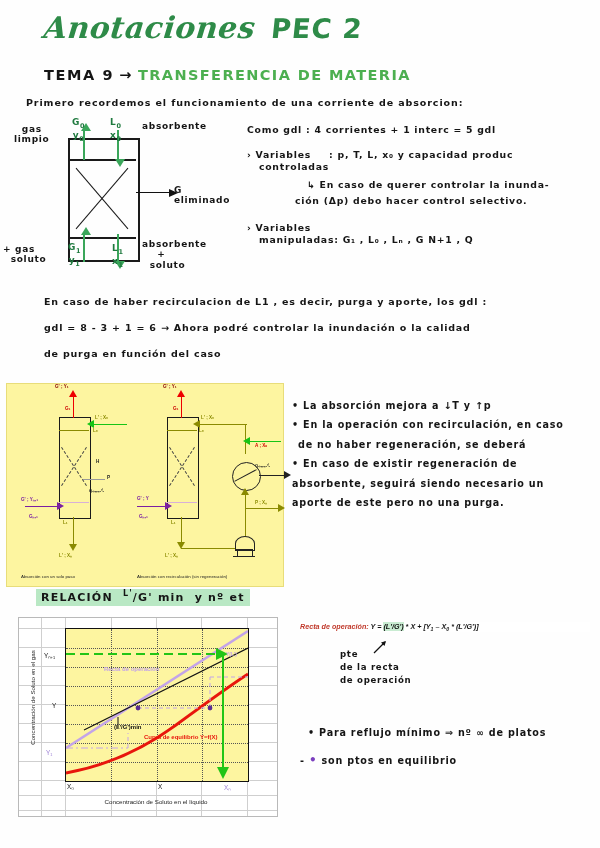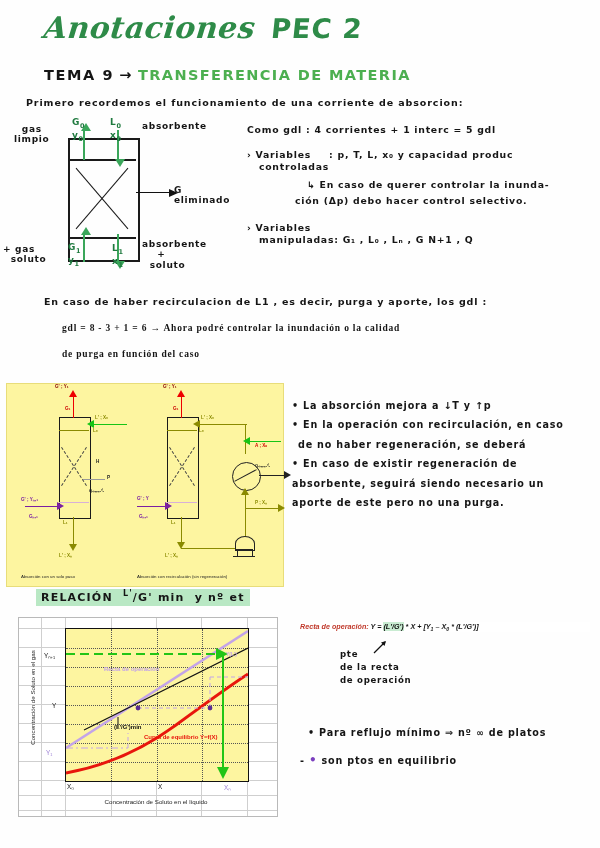--- a/index.html
+++ b/index.html
@@ -11,21 +11,21 @@
   .page{position:absolute;inset:0;background:#fefefe;}
 
   
   .hw{
     font-family:"DejaVu Sans",sans-serif;
     font-weight:700;
     letter-spacing:.6px;
     color:#151515;
     line-height:1.35;
   }
-  .hw-dgreen{color:#1f7a3f;}
+  .hw-dgreen{color:#1f7a3f;text-align:center;}
 
   .abs{position:absolute;}
 
   
   #title{
     left:44px;top:8px;
     font-family:"DejaVu Serif",serif;
     font-style:italic;font-weight:700;
     font-size:30px;color:#2e8b48;
     letter-spacing:.5px;
@@ -65,21 +65,21 @@
   
   #rt1{left:247px;top:124px;width:350px;font-size:9.3px;letter-spacing:.75px;}
   #rt1 .l{margin-bottom:4px;white-space:nowrap;}
   #rt1 .ind1{}
   #rt1 .ind2{margin-left:60px;}
   #rt1 .hang{display:inline-block;vertical-align:top;}
 
   
   #mid{left:44px;top:296px;width:545px;font-size:9.5px;letter-spacing:.8px;}
   #mid .l{margin-bottom:13px;white-space:nowrap;}
-  #mid .ind{margin-left:18px;font-family:Liberation Serif, serif;}
+  #mid .ind{}
 
   
   #yellow{left:6px;top:383px;width:276px;height:202px;background:#fdf5a0;border:1px solid #e8dd7a;}
   .ydiag{position:absolute;}
   .ycol{position:absolute;border:1.5px solid #1a1a1a;background:#fdf5a0;}
   .yline{position:absolute;height:0;}
   .ylinev{position:absolute;width:0;}
   .ycap{position:absolute;font-family:"Liberation Sans",sans-serif;font-size:4.4px;font-weight:400;color:#222;letter-spacing:0;white-space:nowrap;}
   .ytxt{position:absolute;font-family:"Liberation Sans",sans-serif;font-size:4.6px;font-weight:700;letter-spacing:0;white-space:nowrap;}
 

